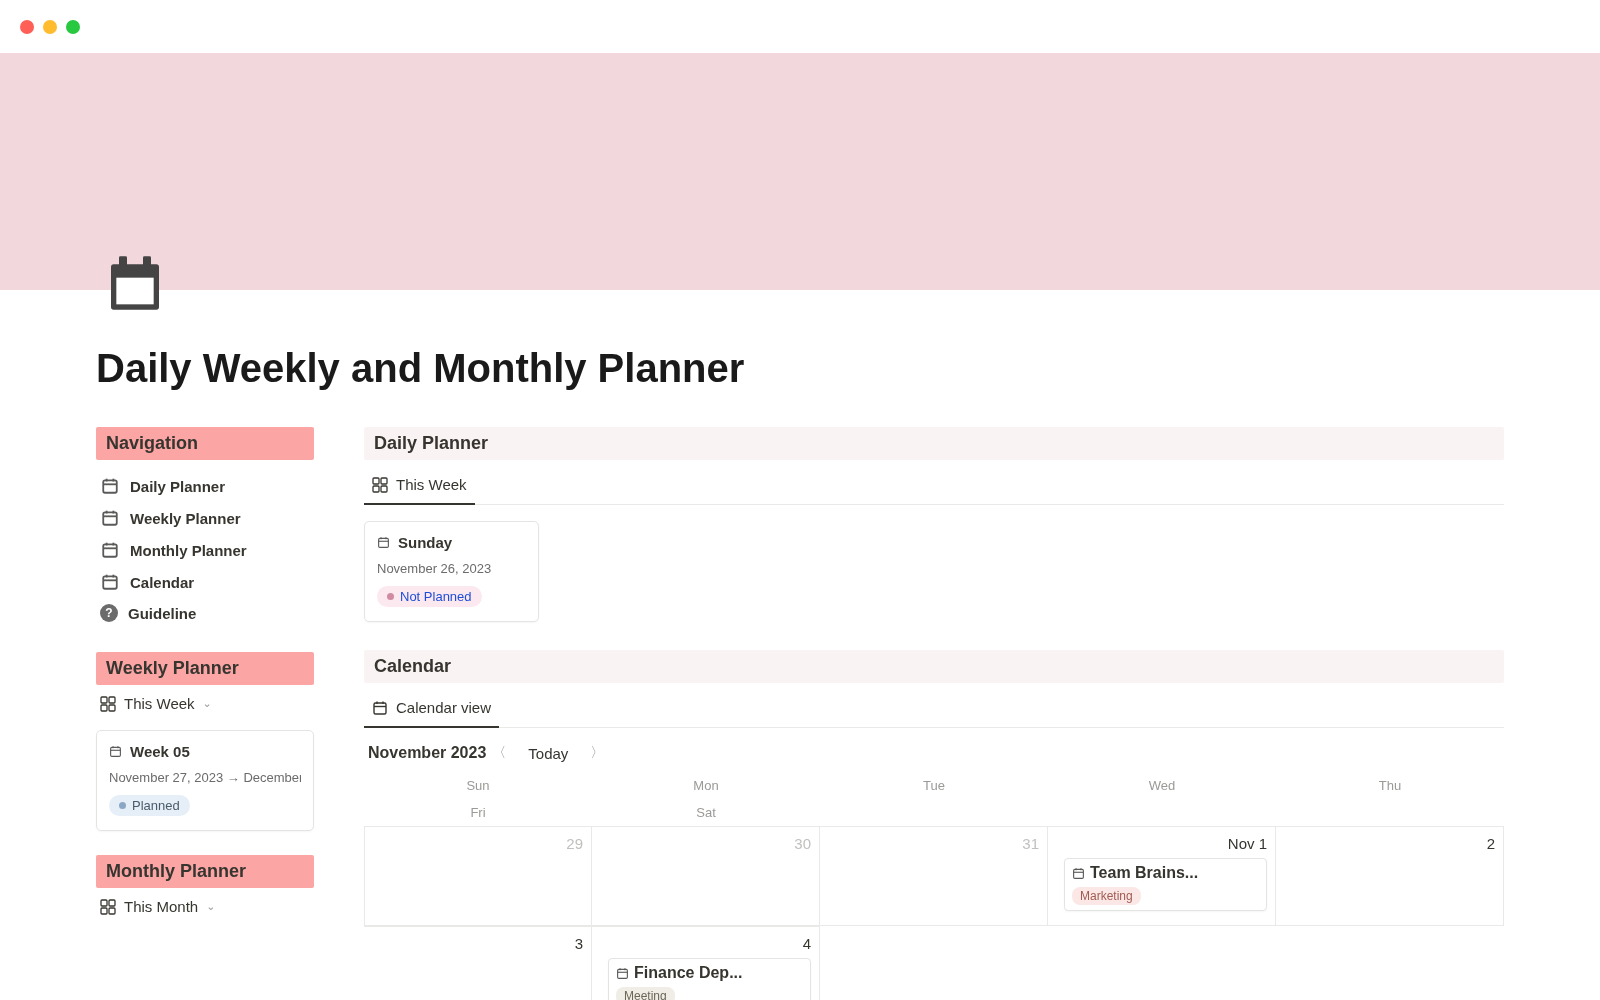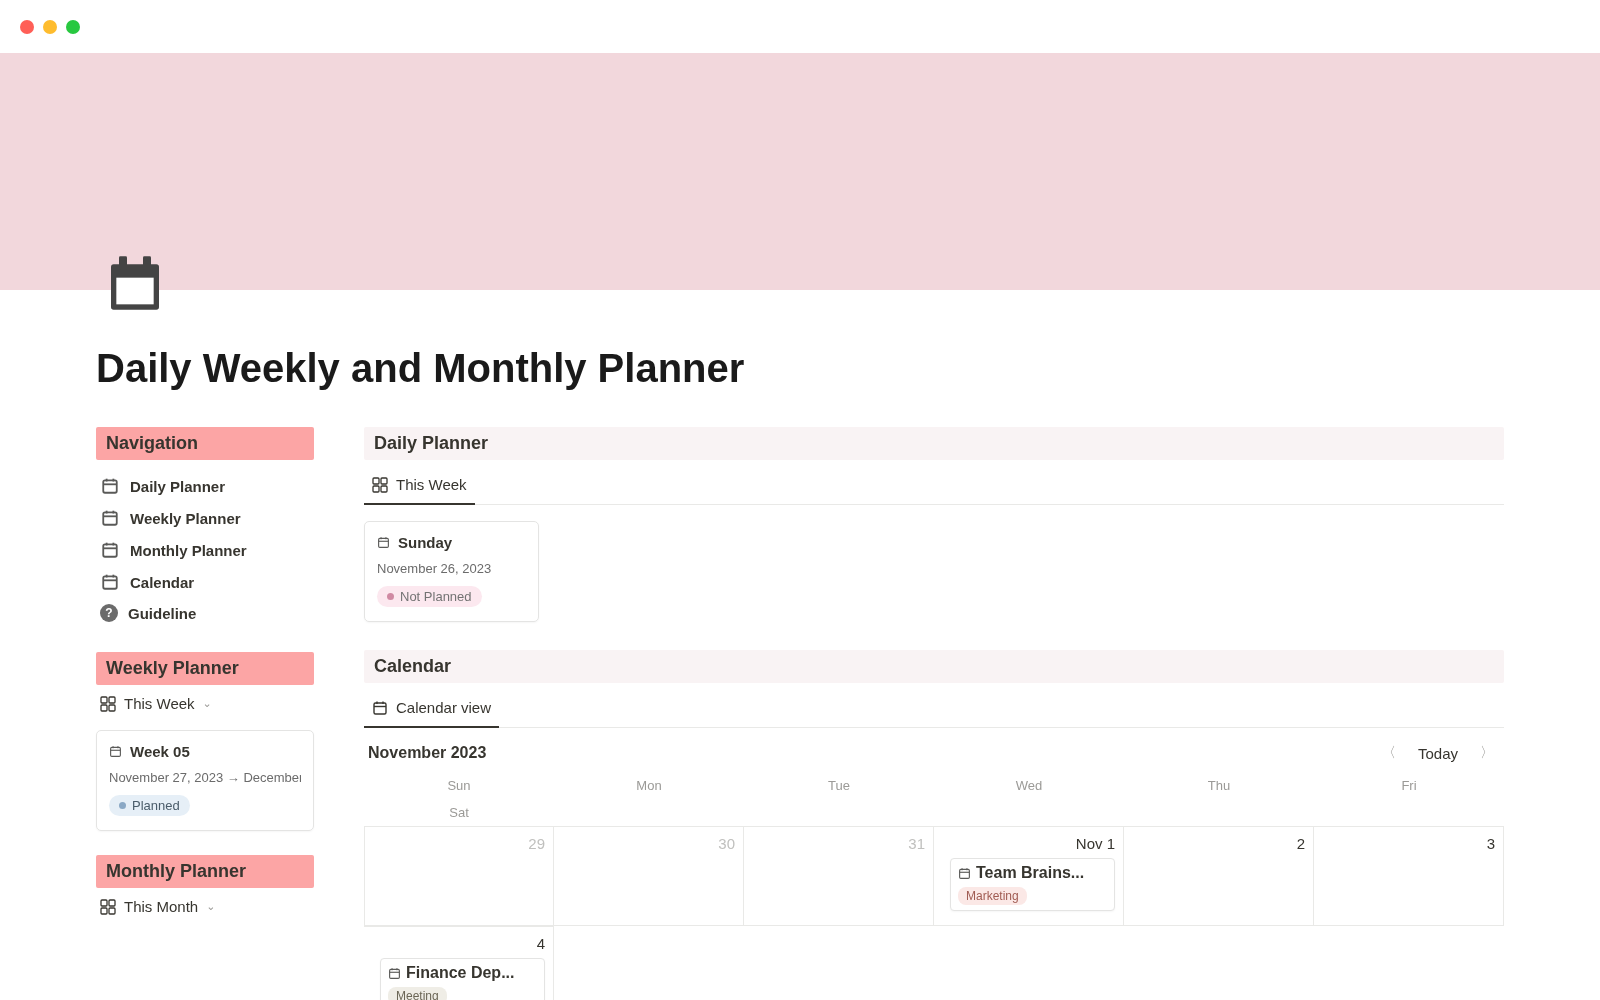--- a/index.html
+++ b/index.html
@@ -130,21 +130,21 @@
     .tag {
       display: inline-flex;
       align-items: center;
       gap: 6px;
       font-size: 13px;
       padding: 3px 10px;
       border-radius: 12px;
       margin-top: 10px;
     }
     .tag .dot { width: 7px; height: 7px; border-radius: 50%; }
-    .tag-pink { background: #fce8ef; color: #737373; }
+    .tag-pink { background: #fce8ef; color: #1d4ed8; }
     .tag-pink .dot { background: #d08aa3; }
     .tag-blue { background: #e6eff7; color: #4a5c6a; }
     .tag-blue .dot { background: #8aa8c5; }
     .right-section { margin-bottom: 28px; }
     .right-section .section-header { background: #f9f3f4; }
     .tabs {
       display: flex;
       border-bottom: 1px solid #e9e9e7;
       margin-top: 6px;
     }
@@ -157,36 +157,35 @@
       font-weight: 500;
       cursor: pointer;
       border-bottom: 2px solid #37352f;
       margin-bottom: -1px;
     }
     .tab svg { width: 16px; height: 16px; }
     .daily-card { width: 175px; margin-top: 16px; }
     .month-nav {
       display: flex;
       align-items: center;
-      justify-content: space-between;
       padding: 14px 4px 8px 4px;
     }
     .month-label { font-size: 16px; font-weight: 700; }
     .month-controls {
       display: flex;
       align-items: center;
       gap: 16px;
       font-size: 15px;
       color: #37352f;
     }
     .month-controls .chev-btn { color: #9b9a97; cursor: pointer; font-size: 14px; padding: 2px 6px; }
     .today-btn { cursor: pointer; }
     .cal-grid {
       display: grid;
-      grid-template-columns: repeat(6, 1fr);
+      grid-template-columns: repeat(5, 1fr);
     }
     .cal-dayhead {
       text-align: center;
       font-size: 13px;
       color: #9b9a97;
       padding: 6px 0;
     }
     .cal-cell {
       border: 1px solid #e9e9e7;
       border-left: none;

